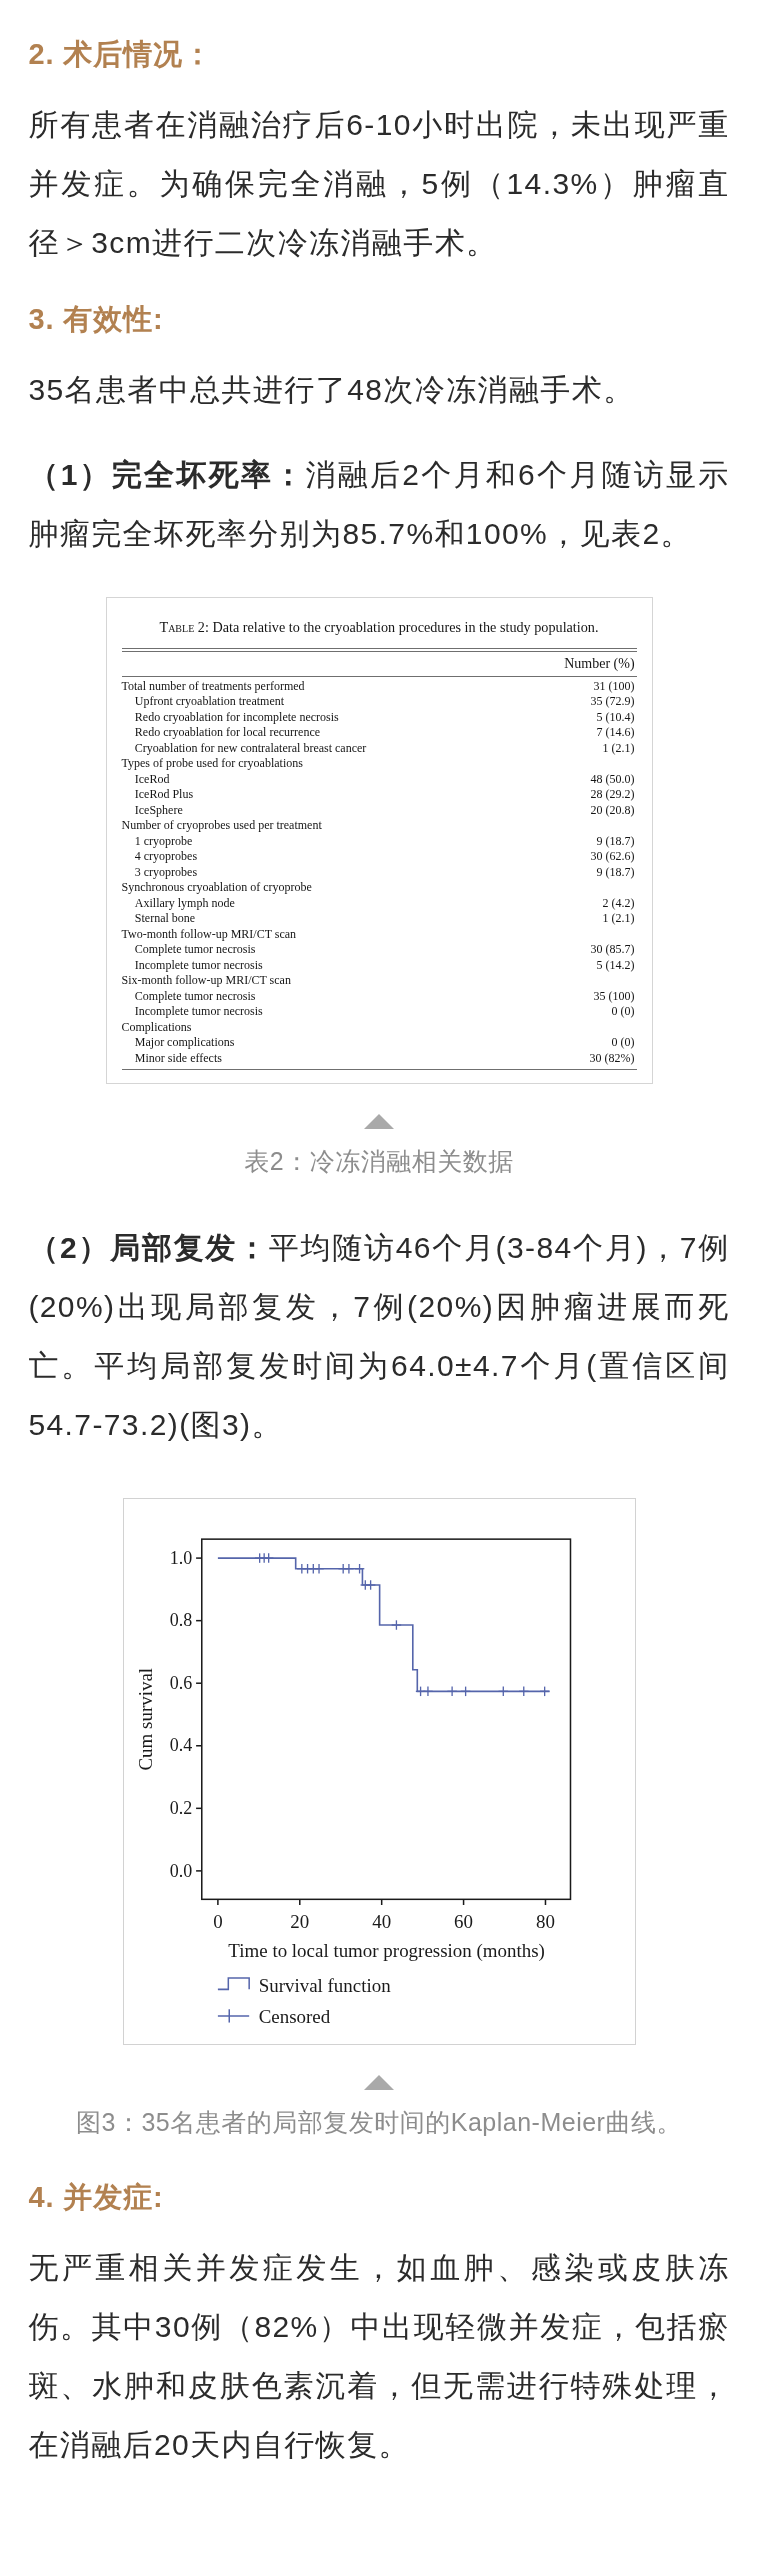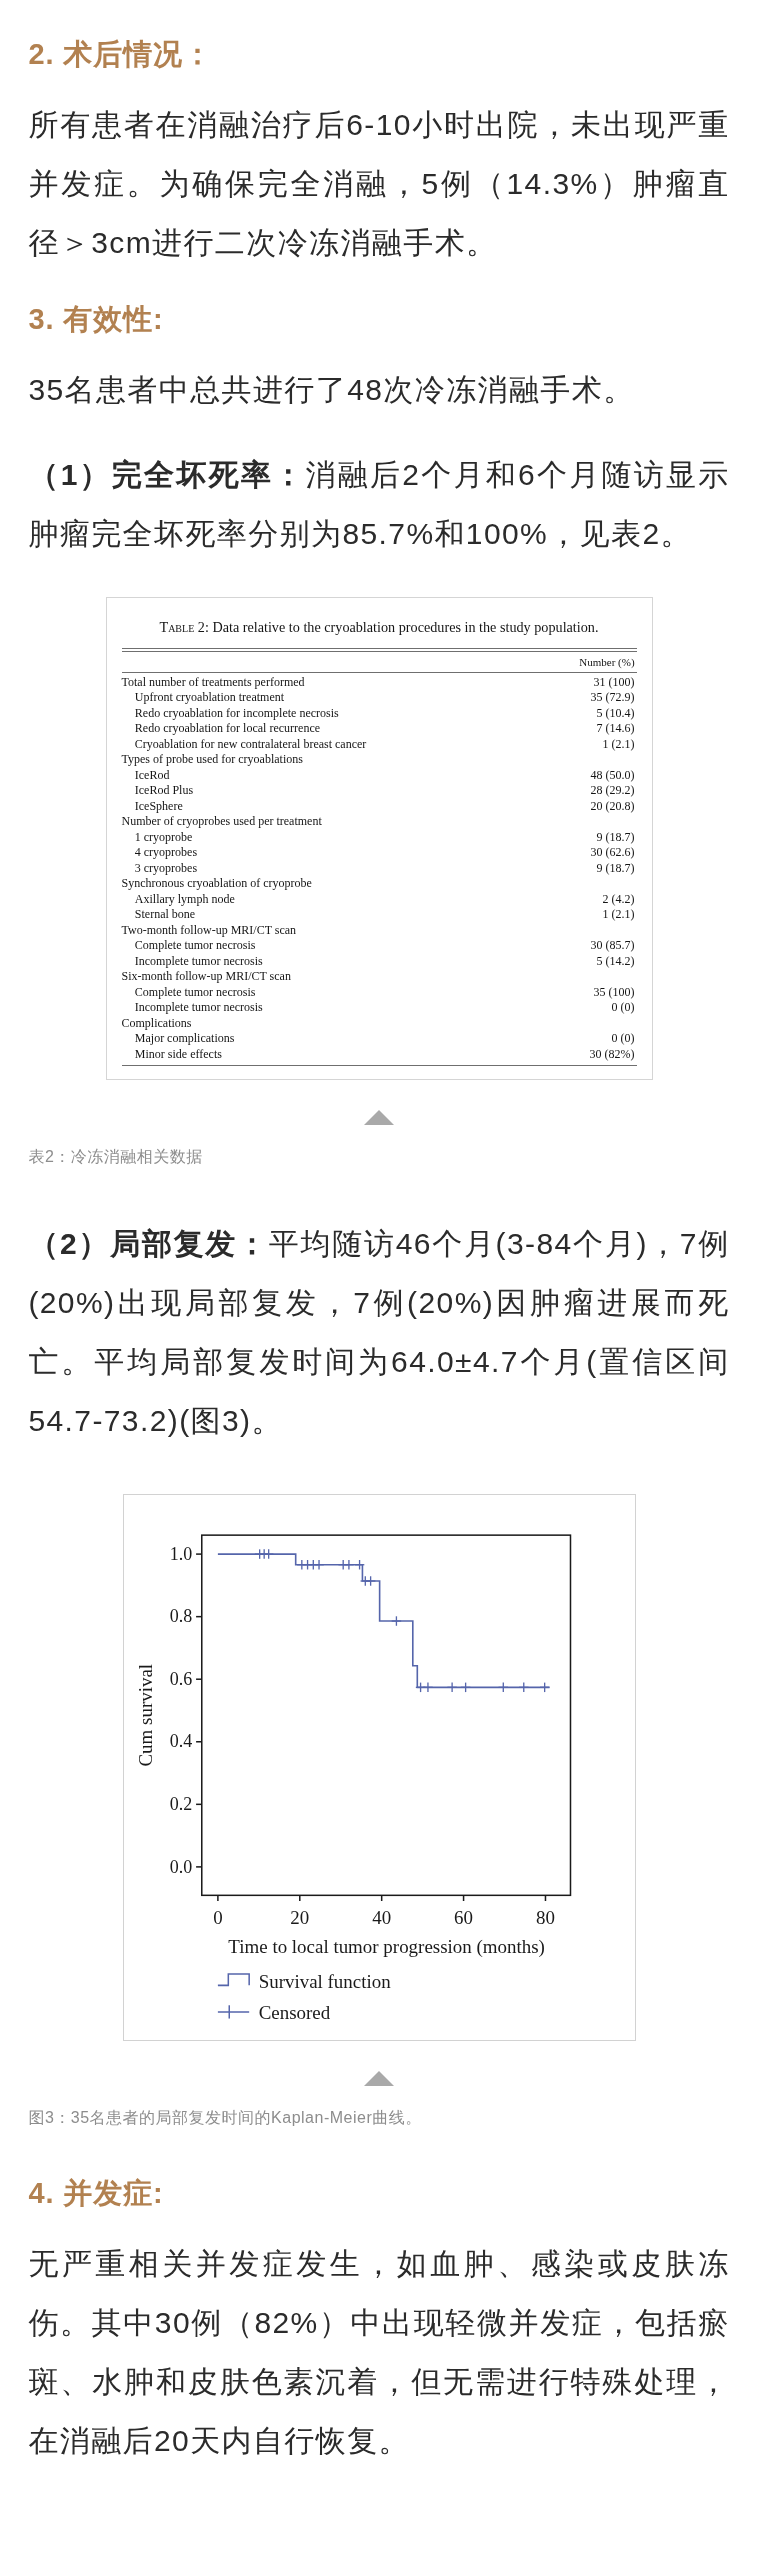--- a/index.html
+++ b/index.html
@@ -21,32 +21,32 @@
   .table-fig{
     box-sizing:border-box;width:547px;margin:34px auto 0 auto;
     border:0.9px solid #d5d5d5;background:#fff;
     padding:19px 15px 13.3px 15px;
     font-family:"Liberation Serif","DejaVu Serif",serif;color:#151515;
   }
   .t-title{font-size:14.2px;text-align:center;margin:1.9px 0 11.4px 0;}
   .t-title .sc{font-variant:small-caps;}
   .rule-double{border-top:1.9px solid #6f6f6f;border-bottom:0.9px solid #6f6f6f;height:2.8px;}
   .rule{border-top:1.4px solid #6f6f6f;height:0;}
-  .t-header{text-align:right;font-size:11px;padding:3.8px 1.9px 3.8px 0;}
+  .t-header{text-align:right;font-size:14px;padding:3.8px 1.9px 3.8px 0;}
   .t-rows{padding:1.9px 0 2.8px 0;}
   .t-row{display:flex;justify-content:space-between;font-size:12px;line-height:15.5px;}
   .t-row .lbl{white-space:nowrap;}
   .t-row.indent .lbl{padding-left:13.3px;}
   .t-row .val{white-space:nowrap;padding-right:1.9px;}
 
   
   .tri{width:0;height:0;border-left:15px solid transparent;border-right:15px solid transparent;
        border-bottom:15px solid #a9a9a9;margin:30px auto 15px auto;cursor:pointer;}
   .fig-caption{
-    text-align:left;color:#8d8d8d;font-size:16px;line-height:34px;
+    text-align:center;color:#8d8d8d;font-size:25px;line-height:34px;
     margin:0 0 9.5px 0;letter-spacing:0.5px;
   }
 
   
   .chart-fig{
     box-sizing:border-box;width:513px;margin:44px auto 14px auto;
     border:0.9px solid #d2d2d2;background:#fff;padding:23px 0 9.5px 0;
   }
   .chart-fig svg{display:block;margin:0 auto;}
 </style>

